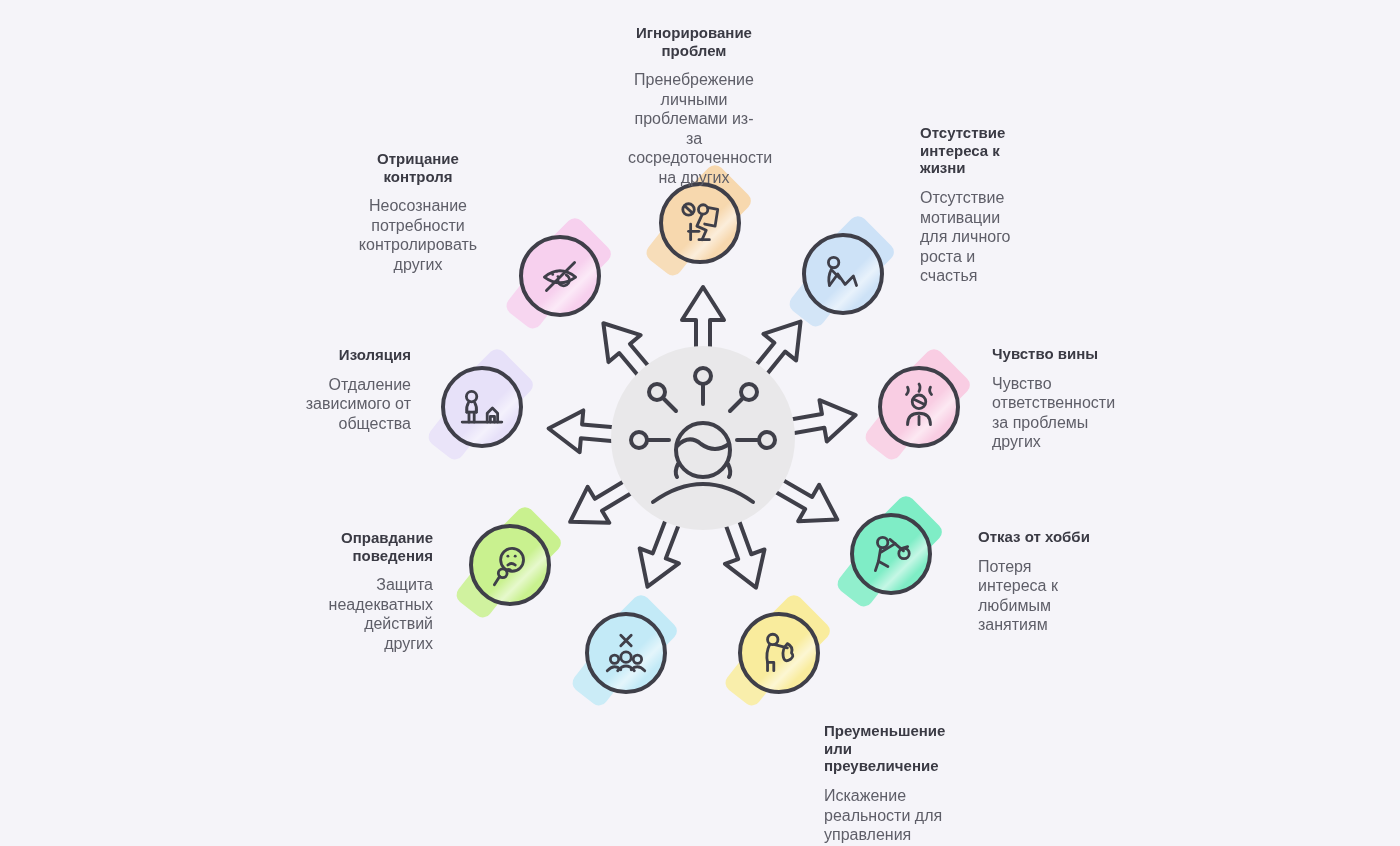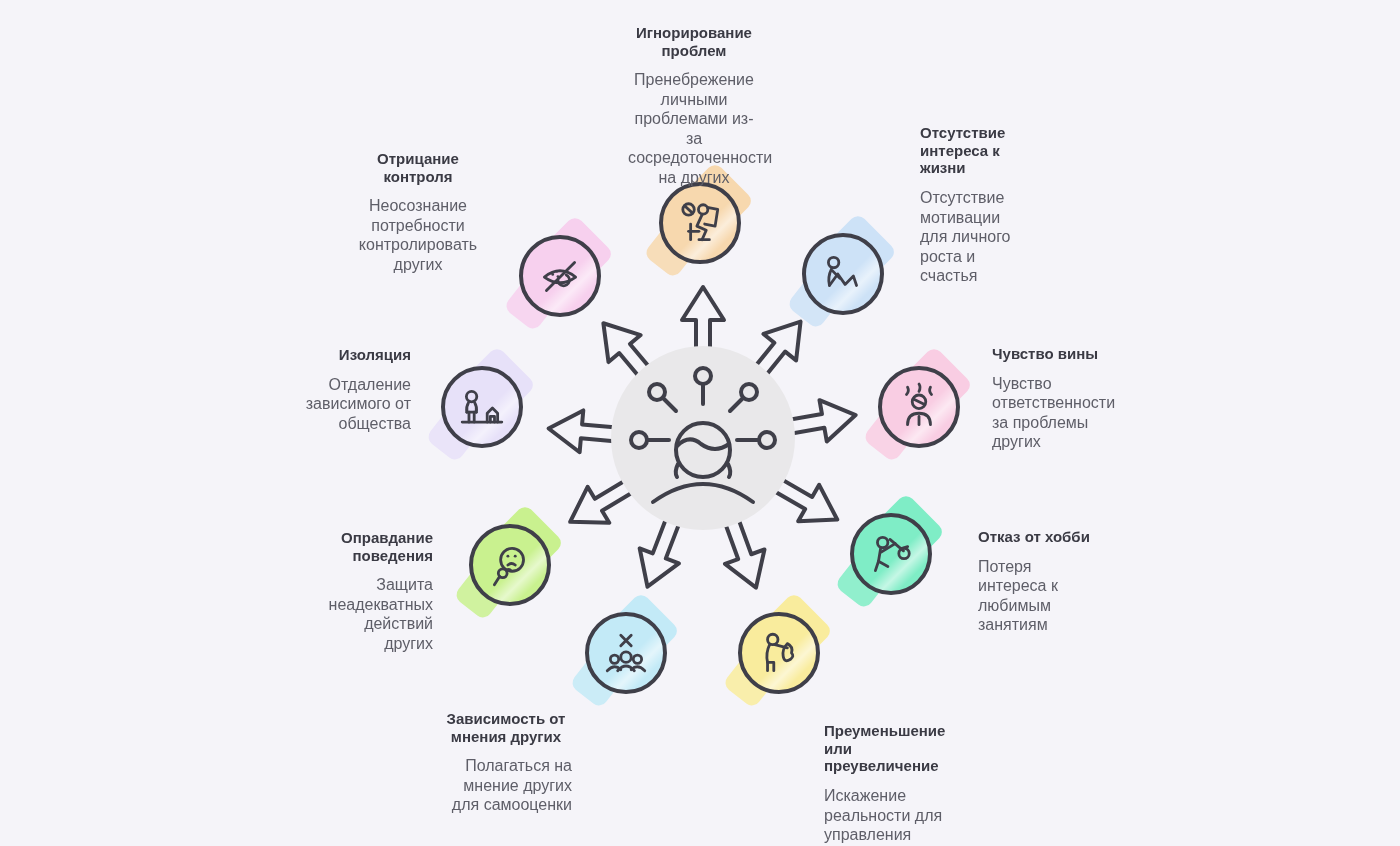--- a/index.html
+++ b/index.html
@@ -281,24 +281,20 @@
   <div class="txt t-hobby">
     <h3>Отказ от хобби</h3>
     <p>Потеря интереса к любимым занятиям</p>
   </div>
 
   <div class="txt t-minimize">
     <h3>Преуменьшение или преувеличение</h3>
     <p>Искажение реальности для управления ситуацией</p>
   </div>
 
-  <div class="txt t-opinion">
-    <h3>Зависимость от мнения других</h3>
-    <p>Полагаться на мнение других для самооценки</p>
-  </div>
 
   <div class="txt t-justify">
     <h3>Оправдание поведения</h3>
     <p>Защита неадекватных действий других</p>
   </div>
 
   <div class="txt t-isolation">
     <h3>Изоляция</h3>
     <p>Отдаление зависимого от общества</p>
   </div>

